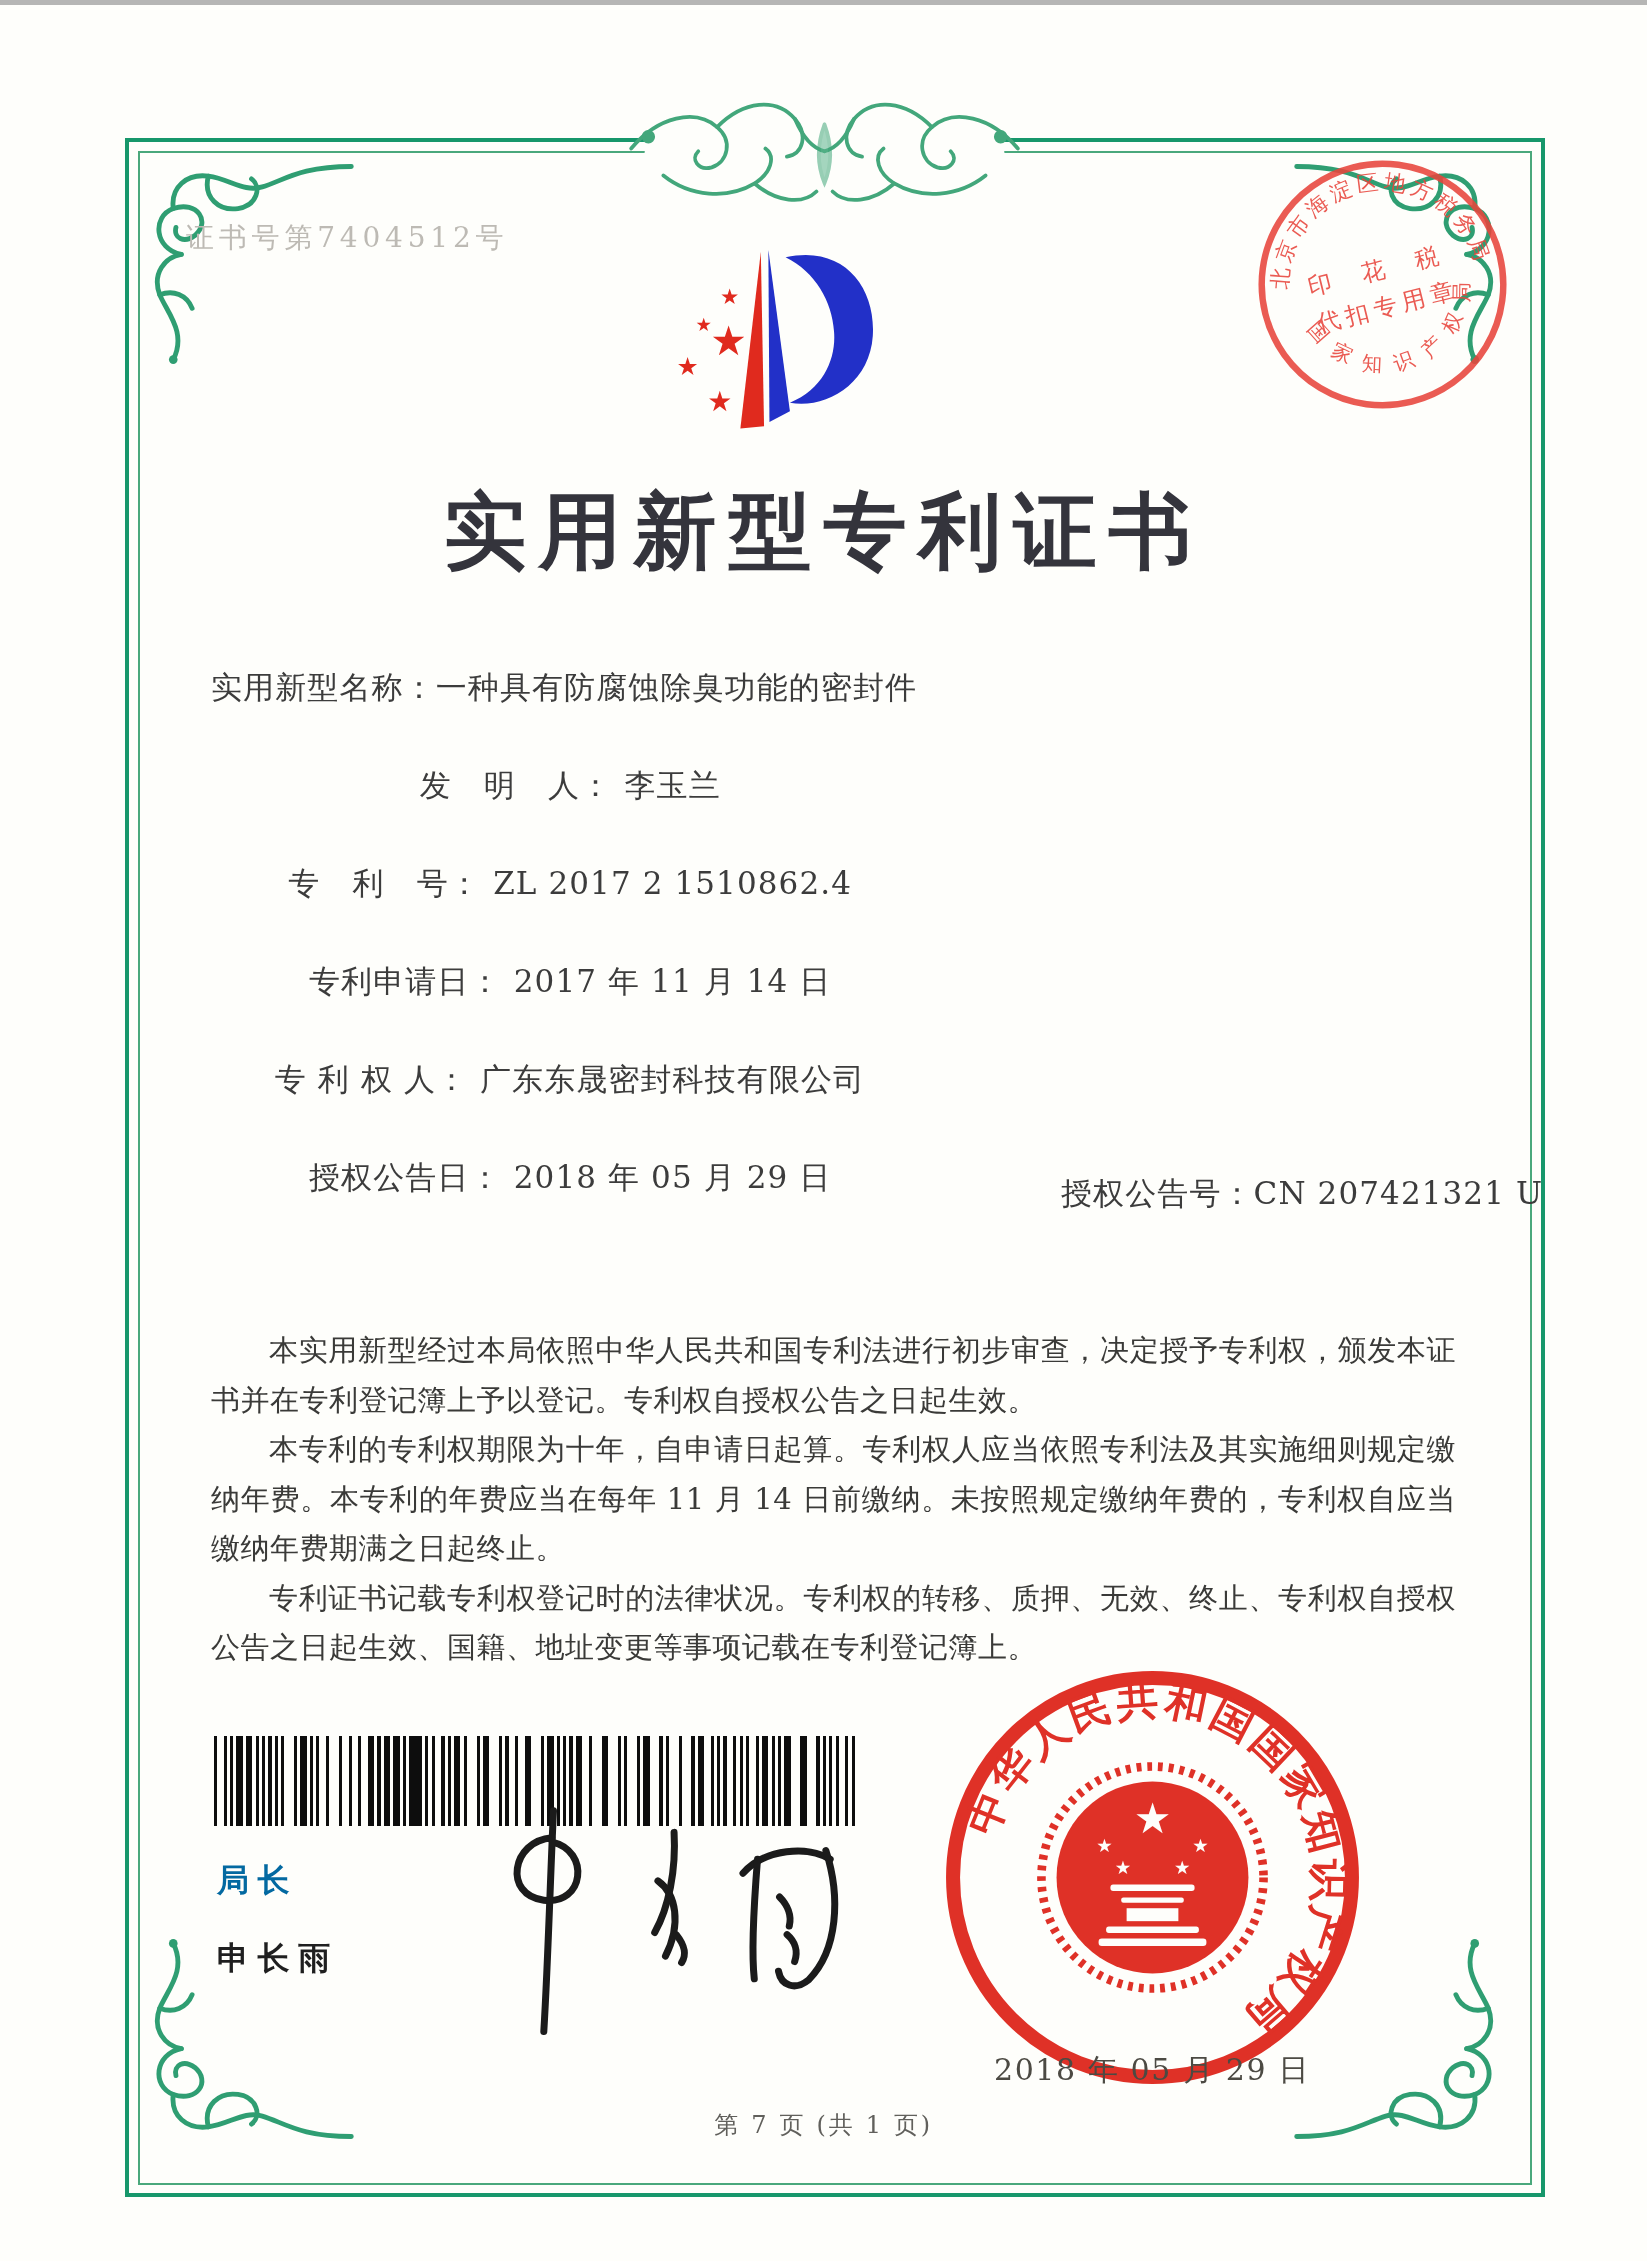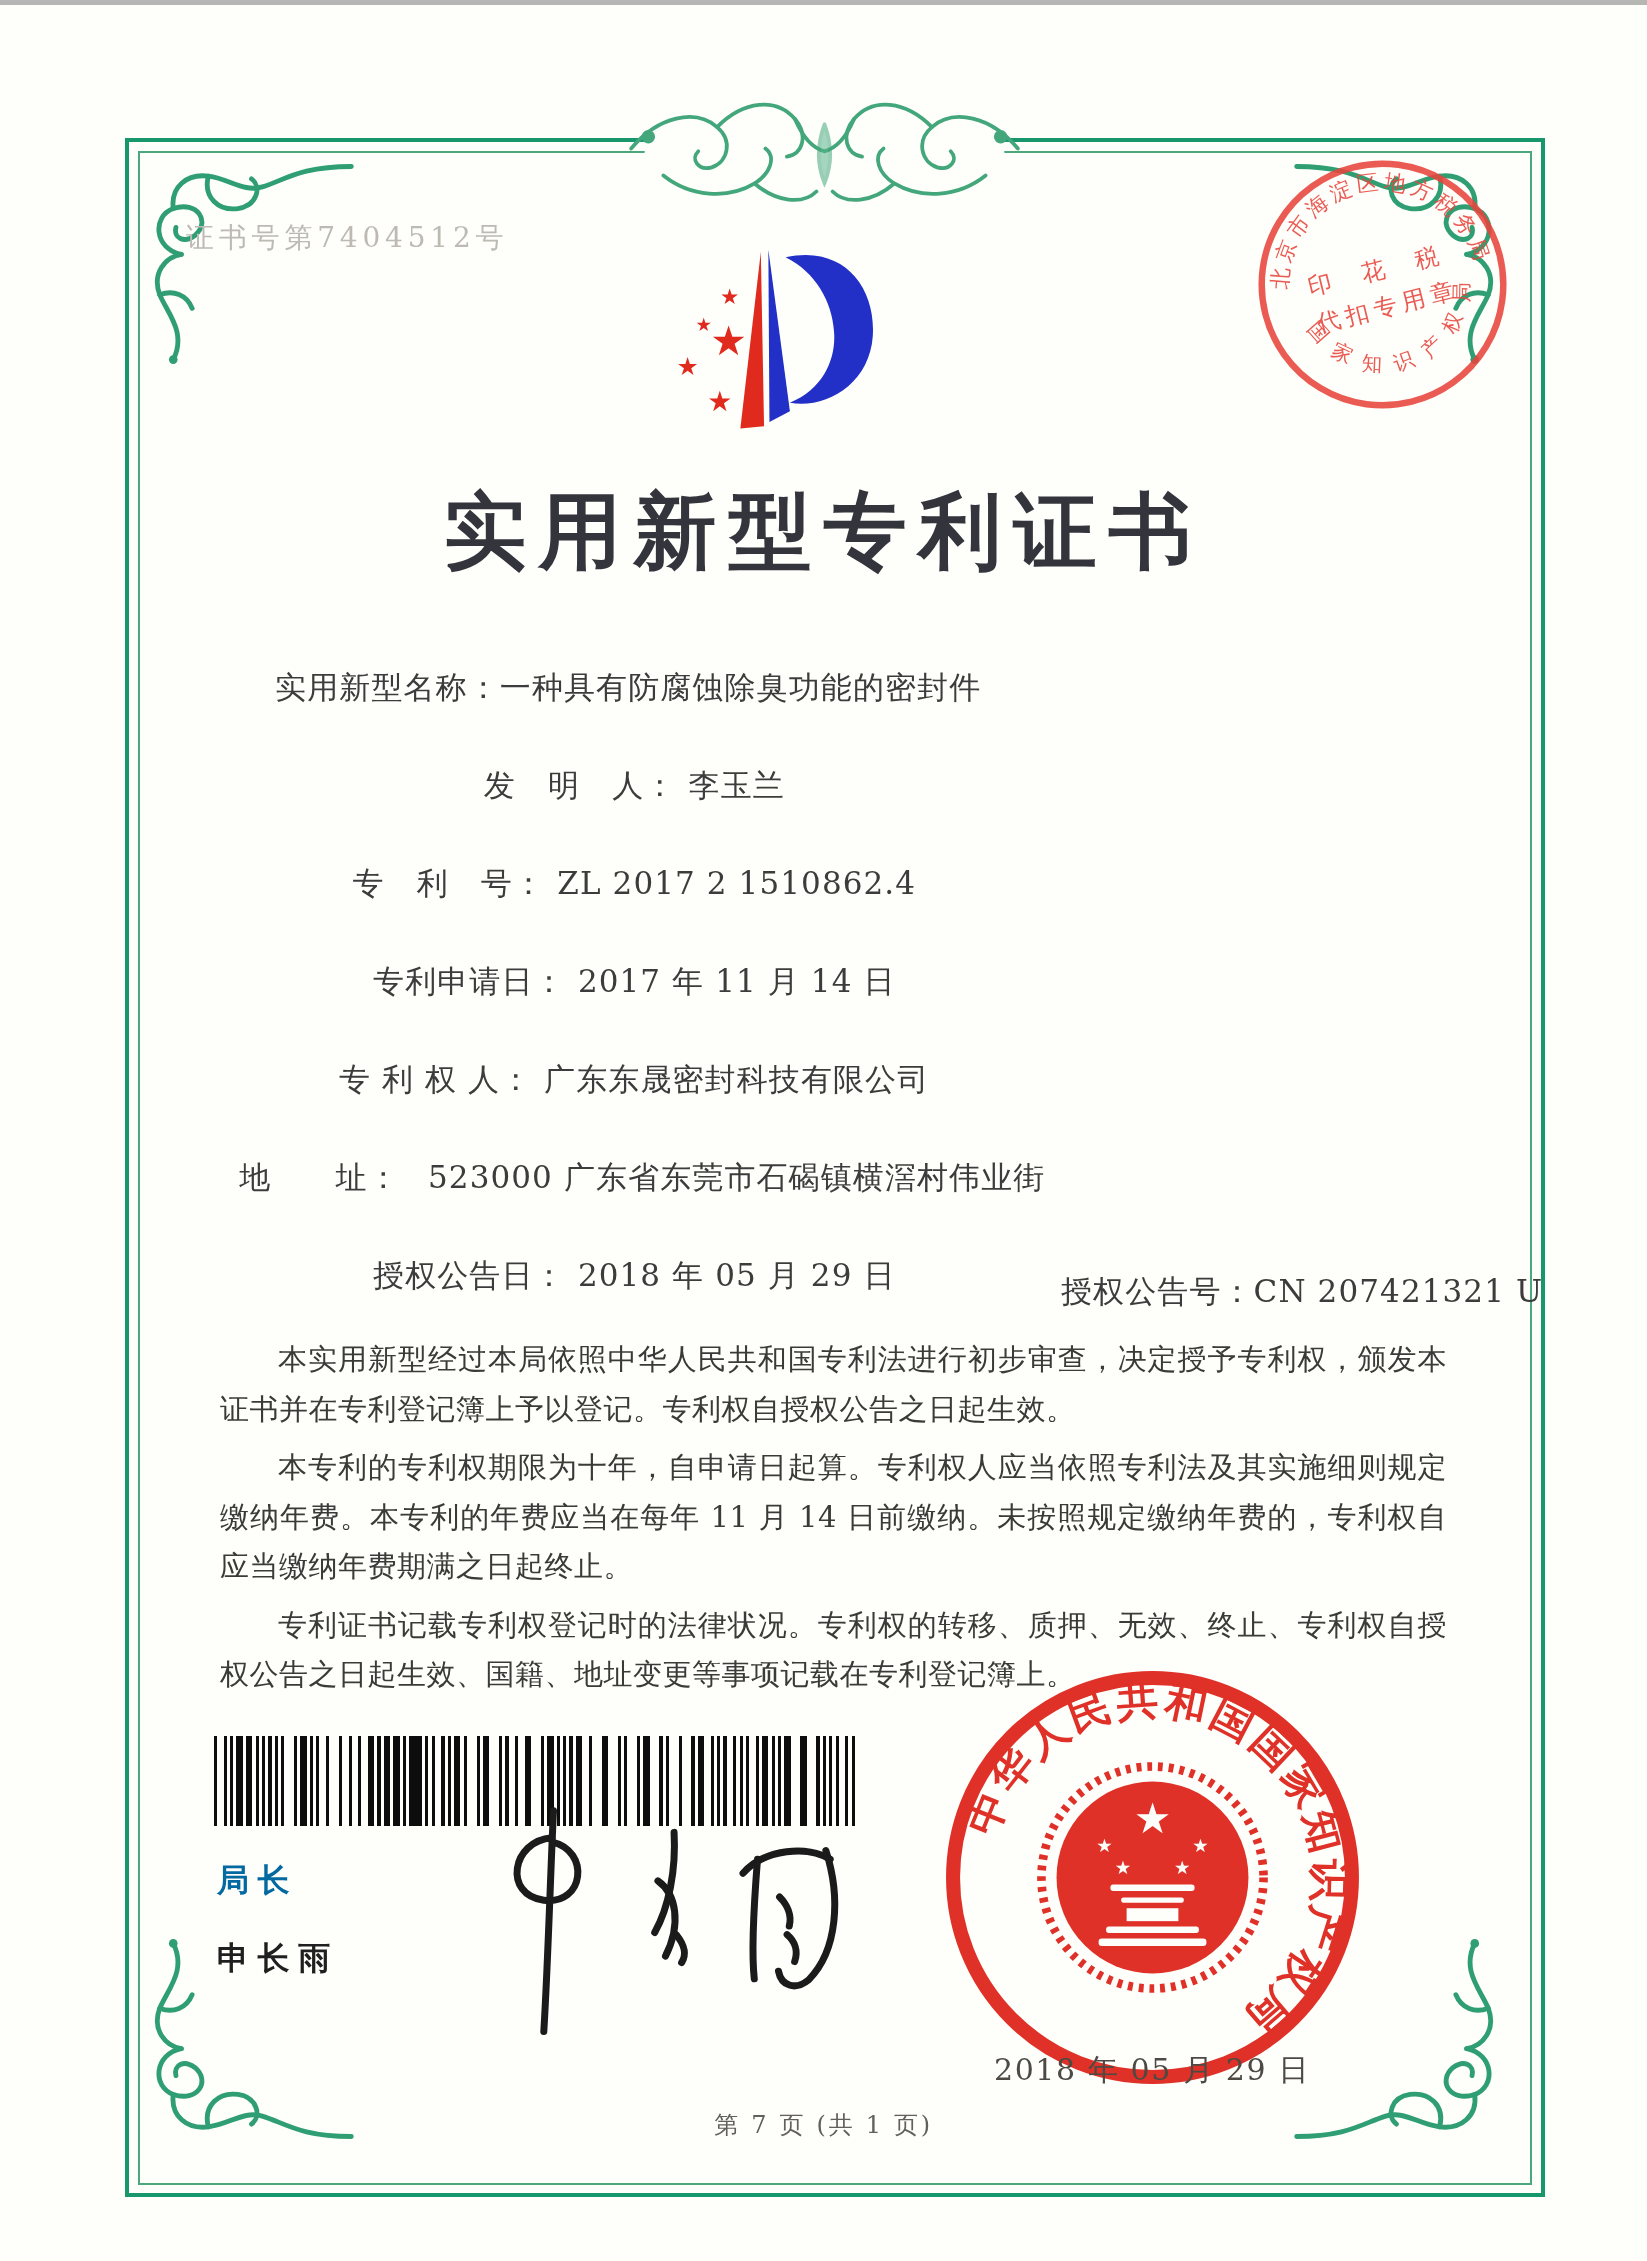--- a/index.html
+++ b/index.html
@@ -13,21 +13,21 @@
   .cert-no{position:absolute;left:186px;top:219px;font-size:28px;color:#bdbab4;letter-spacing:4.8px;}
   .title{position:absolute;left:0;right:0;top:477px;text-align:center;font-size:83px;font-weight:600;
          color:#34343c;letter-spacing:12px;}
   .fields{position:absolute;left:211px;top:671px;display:flex;flex-direction:column;gap:65px;
           font-size:31px;color:#3c3c3c;line-height:33px;letter-spacing:1.1px;text-align:center;}
   .frow{position:relative;white-space:nowrap;}
   .flabel{display:inline-block;min-width:217px;}
   .fpair2{position:absolute;left:850px;top:16px;}
   .bodytext{position:absolute;left:211px;top:1326px;width:1245px;font-size:29px;line-height:1.71;
             color:#3a3a38;text-align:justify;letter-spacing:0.5px;}
-  .bodytext p{margin:9px;text-indent:2em;}
+  .bodytext p{margin:0;text-indent:2em;}
   .barcode{position:absolute;left:214px;top:1736px;width:668px;height:90px;font-size:0;}
   .barcode i{display:inline-block;height:100%;background:#0d0d0d;}
   .signer-title{position:absolute;left:217px;top:1859px;font-size:32px;font-weight:600;color:#0369a1;
         font-family:"DejaVu Sans","Liberation Sans",sans-serif;letter-spacing:8.6px;}
   .signer-name{position:absolute;left:217px;top:1937px;font-size:32px;font-weight:600;color:#1f1f1f;
         font-family:"DejaVu Sans","Liberation Sans",sans-serif;letter-spacing:8.6px;}
   .seal-date{position:absolute;left:926px;top:2050px;width:452px;text-align:center;font-size:30px;
         color:#4c4a43;letter-spacing:1.6px;z-index:5;}
   .footer{position:absolute;left:0;right:0;top:2109px;text-align:center;font-size:24px;color:#61605c;
         letter-spacing:2.7px;}
@@ -158,23 +158,20 @@
     <div class="frow">
       <span class="flabel">专　利　号：</span><span>ZL 2017 2 1510862.4</span>
     </div>
     <div class="frow">
       <span class="flabel">专利申请日：</span><span>2017 年 11 月 14 日</span>
     </div>
     <div class="frow">
       <span class="flabel">专 利 权 人：</span><span>广东东晟密封科技有限公司</span>
     </div>
     <div class="frow">
-      <span class="flabel">地　　址：</span><span>523000 广东省东莞市石碣镇横滘村伟业街</span>
-    </div>
-    <div class="frow">
       <span class="flabel">授权公告日：</span><span>2018 年 05 月 29 日</span>
       <span class="fpair2">
         <span>授权公告号：</span><span>CN 207421321 U</span>
       </span>
     </div>
   </div>
 
   <div class="bodytext">
     <p>本实用新型经过本局依照中华人民共和国专利法进行初步审查，决定授予专利权，颁发本证书并在专利登记簿上予以登记。专利权自授权公告之日起生效。</p>
     <p>本专利的专利权期限为十年，自申请日起算。专利权人应当依照专利法及其实施细则规定缴纳年费。本专利的年费应当在每年 11 月 14 日前缴纳。未按照规定缴纳年费的，专利权自应当缴纳年费期满之日起终止。</p>

